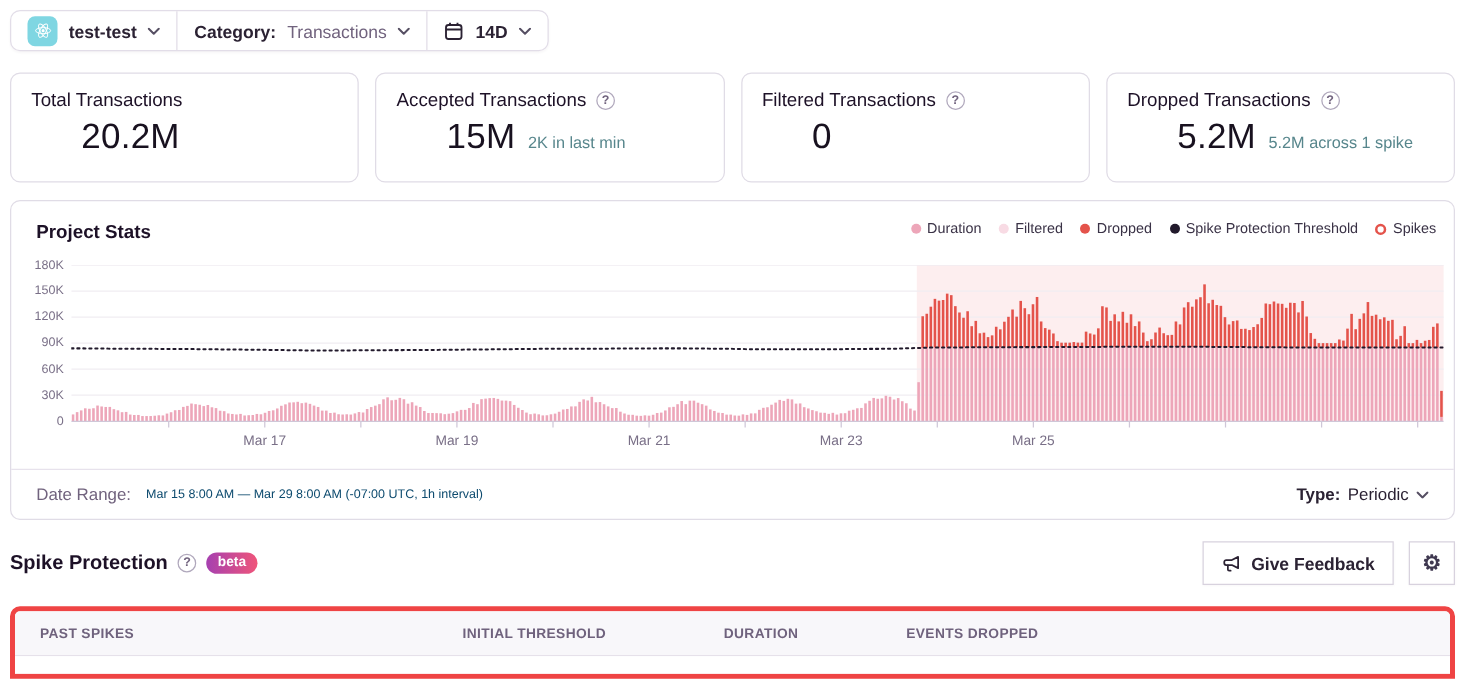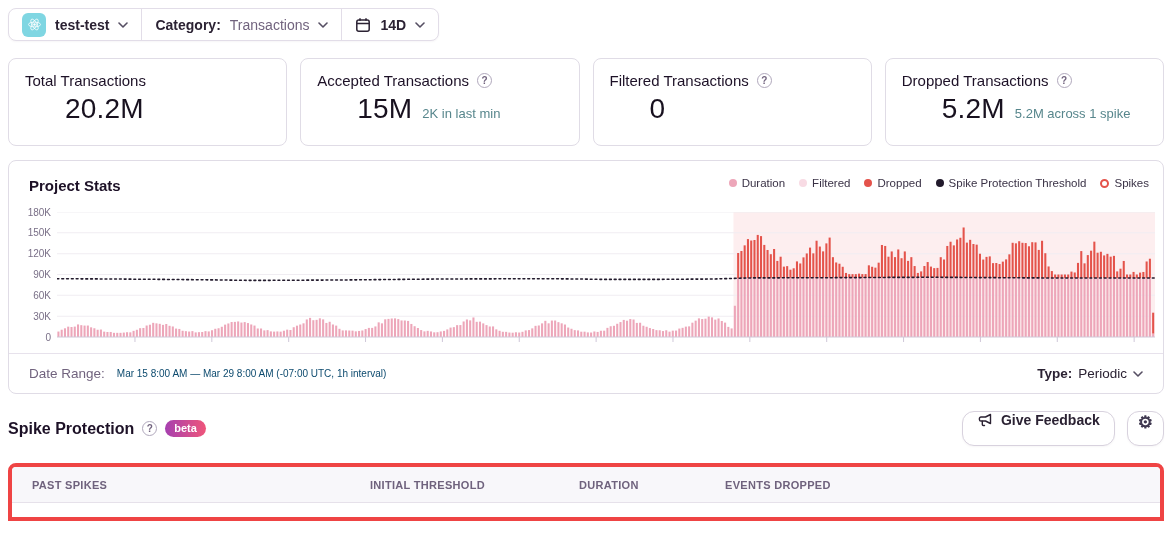--- a/index.html
+++ b/index.html
@@ -61,22 +61,22 @@
   .fr-type-label { font-size:13.5px; font-weight:700; color:#2b2233; }
   .fr-type-value { font-size:13.5px; color:#2b2233; }
 
   
   .section-row { margin-top:17px; display:flex; align-items:center; }
   .section-title-wrap { display:flex; align-items:center; gap:8px; }
   .section-title { font-size:16px; font-weight:700; color:#1d1127; }
   .beta-badge { background:linear-gradient(90deg,#a640b0,#ef557a); color:#fff;
     font-size:11px; font-weight:700; padding:3px 9px; border-radius:10px; line-height:1; }
   .section-actions { margin-left:auto; display:flex; align-items:center; gap:12px; }
-  .btn { display:inline-flex; gap:8px; height:35px; padding:0 14px;
-    background:#fff; border:1px solid #d8d2de; border-radius:12px; cursor:pointer;
+  .btn { display:inline-flex; align-items:center; gap:8px; height:35px; padding:0 14px;
+    background:#fff; border:1px solid #d8d2de; border-radius:0; cursor:pointer;
     font-size:14px; font-weight:700; color:#2b2233; box-shadow:0 1px 2px rgba(43,34,51,0.04); }
   .btn-icon-only { padding:0 10px; font-size:17px; color:#3f3850; }
 
   
   .table { margin-top:17px; border:4px solid #ef4444; border-radius:8px 8px 0 0; overflow:hidden; }
   .thead { display:grid; grid-template-columns:338px 209px 146px 1fr; height:36px;
     background:#f8f7fa; border-bottom:1px solid #e6e1ea; align-items:center; }
   .th { padding-left:20px; font-size:11px; font-weight:700; letter-spacing:0.3px;
     color:#6f627d; text-transform:uppercase; }
   .tbody-empty { height:14px; background:#fff; }
@@ -687,20 +687,27 @@
             <line x1="615.417" x2="615.417" y1="125" y2="130" stroke="#cfc7d8" stroke-width="1"></line>
             <line x1="692.207" x2="692.207" y1="125" y2="130" stroke="#cfc7d8" stroke-width="1"></line>
             <line x1="768.997" x2="768.997" y1="125" y2="130" stroke="#cfc7d8" stroke-width="1"></line>
             <line x1="845.787" x2="845.787" y1="125" y2="130" stroke="#cfc7d8" stroke-width="1"></line>
             <line x1="922.577" x2="922.577" y1="125" y2="130" stroke="#cfc7d8" stroke-width="1"></line>
             <line x1="999.3670000000001" x2="999.3670000000001" y1="125" y2="130" stroke="#cfc7d8" stroke-width="1"></line>
             <line x1="1076.157" x2="1076.157" y1="125" y2="130" stroke="#cfc7d8" stroke-width="1"></line>
           </svg>
         </div>
     </div>
+    <div class="xlabels" id="xlabels">
+        <div class="xlabel" style="left: 14.1%;">Mar 17</div>
+        <div class="xlabel" style="left: 28.1%;">Mar 19</div>
+        <div class="xlabel" style="left: 42.1%;">Mar 21</div>
+        <div class="xlabel" style="left: 56.1%;">Mar 23</div>
+        <div class="xlabel" style="left: 70.1%;">Mar 25</div>
+      </div>
 
     <div class="panel-footer">
       <span class="fr-label">Date Range:</span>
       <span class="fr-value">Mar 15 8:00 AM — Mar 29 8:00 AM (-07:00 UTC, 1h interval)</span>
       <div class="fr-right">
         <span class="fr-type-label">Type:</span>
         <span class="fr-type-value">Periodic</span>
         <svg class="chev" viewBox="0 0 10 6">
             <path d="M1 1l4 4 4-4" fill="none" stroke="#564f63" stroke-width="1.6" stroke-linecap="round" stroke-linejoin="round"></path>
           </svg>

